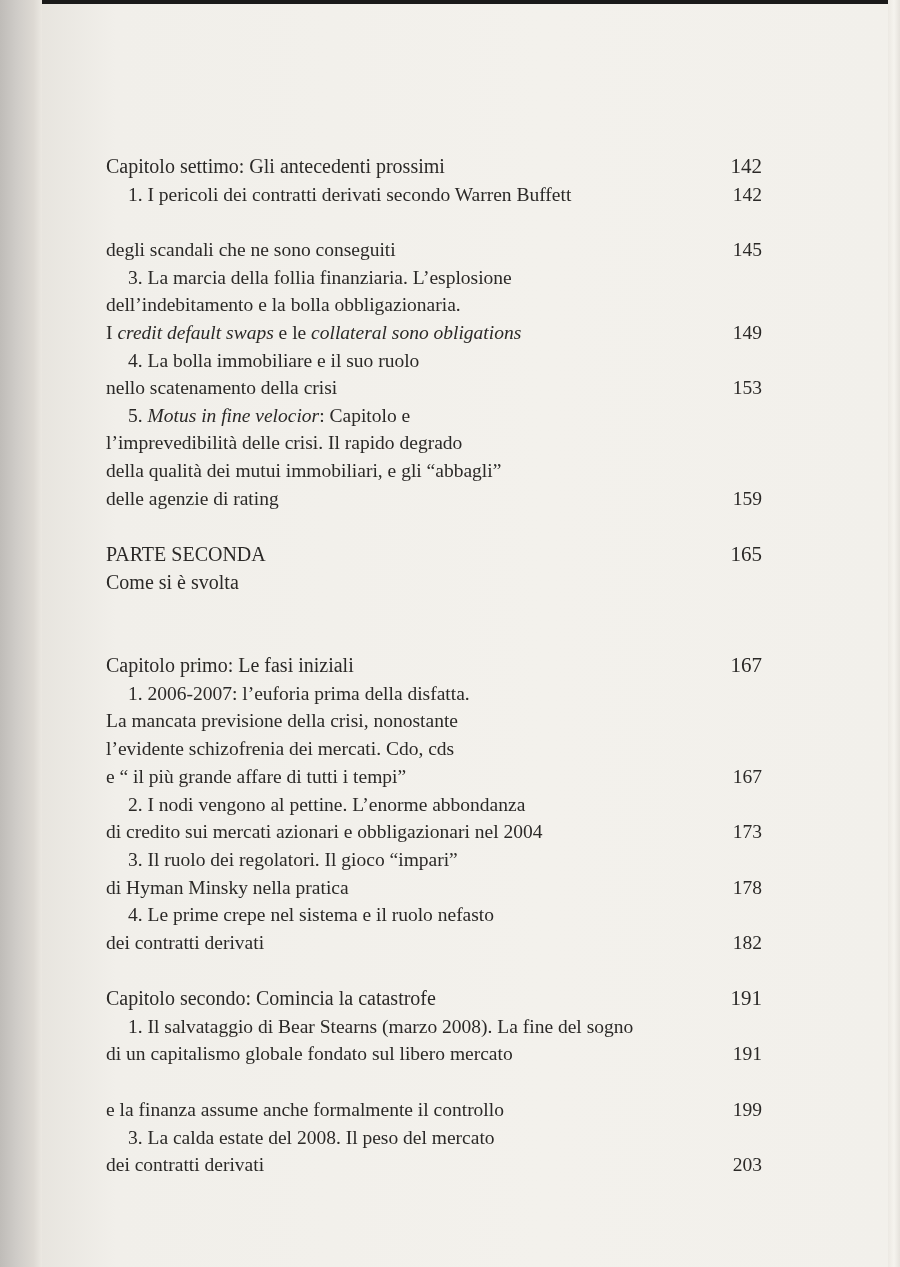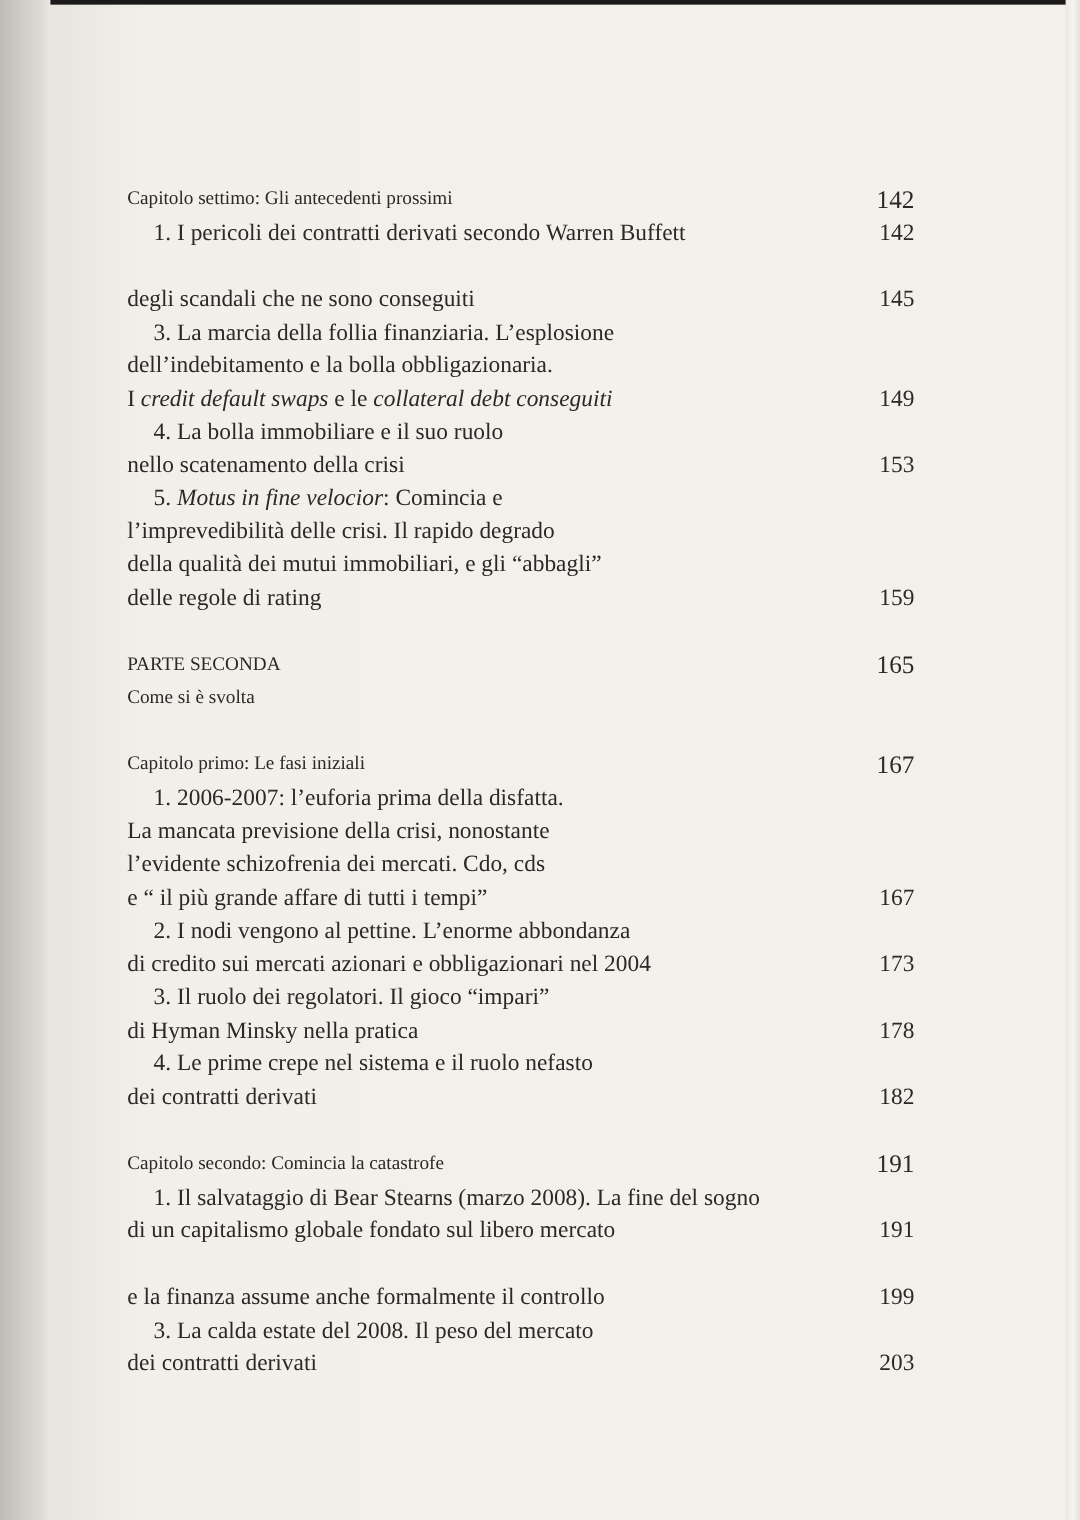--- a/index.html
+++ b/index.html
@@ -21,25 +21,25 @@
     position: absolute; right: 0; top: 0; width: 12px; height: 1267px;
     background: linear-gradient(to right, #ece9e3, #f5f3ee 50%, #e5e2dc);
   }
   .toc { position: absolute; left: 0; top: 0; width: 900px; height: 1267px; color: #2b2927; }
   .line {
     position: absolute; left: 0; width: 900px; height: 28px;
     font-size: 19.5px; line-height: 28px; white-space: nowrap;
   }
   .line .t { position: absolute; }
   .line .p { position: absolute; right: 138px; text-align: right; }
-  .chap .t { left: 106px; font-size: 16px; }
+  .chap .t { left: 106px; font-size: 20px; }
   .chap .p { font-size: 21px; }
   .sub .t { left: 128px; }
   i { }
-  .blur { filter: blur(0.4px); }
+  .blur { filter: blur(0.4px); margin-top: 28px; }
 </style>
 </head>
 <body>
 
 <div class="topbar"></div>
 <div class="page"></div>
 <div class="gutter"></div>
 <div class="right-edge"></div>
 
 <div class="toc">
@@ -59,43 +59,43 @@
     <span class="p">145</span>
   </div>
 
   <div class="line sub" style="top:264px">
     <span class="t">3. La marcia della follia finanziaria. L’esplosione</span>
   </div>
   <div class="line sub" style="top:291px">
     <span class="t" style="left:106px">dell’indebitamento e la bolla obbligazionaria.</span>
   </div>
   <div class="line sub" style="top:319px">
-    <span class="t" style="left:106px"><span>I </span><i>credit default swaps</i><span> e le </span><i>collateral debt conseguiti</i></span>
+    <span class="t" style="left:106px"><span>I </span><i>credit default swaps</i><span> e le </span><i>collateral sono obligations</i></span>
     <span class="p">149</span>
   </div>
 
   <div class="line sub" style="top:347px">
     <span class="t">4. La bolla immobiliare e il suo ruolo</span>
   </div>
   <div class="line sub" style="top:374px">
     <span class="t" style="left:106px">nello scatenamento della crisi</span>
     <span class="p">153</span>
   </div>
 
   <div class="line sub" style="top:402px">
-    <span class="t"><span>5. </span><i>Motus in fine velocior</i><span>: Comincia e</span></span>
+    <span class="t"><span>5. </span><i>Motus in fine velocior</i><span>: Capitolo e</span></span>
   </div>
   <div class="line sub" style="top:429px">
     <span class="t" style="left:106px">l’imprevedibilità delle crisi. Il rapido degrado</span>
   </div>
   <div class="line sub" style="top:457px">
     <span class="t" style="left:106px">della qualità dei mutui immobiliari, e gli “abbagli”</span>
   </div>
   <div class="line sub" style="top:485px">
-    <span class="t" style="left:106px">delle regole di rating</span>
+    <span class="t" style="left:106px">delle agenzie di rating</span>
     <span class="p">159</span>
   </div>
 
   <div class="line chap" style="top:540px">
     <span class="t">PARTE SECONDA</span>
     <span class="p">165</span>
   </div>
   <div class="line chap" style="top:568px">
     <span class="t">Come si è svolta</span>
   </div>

